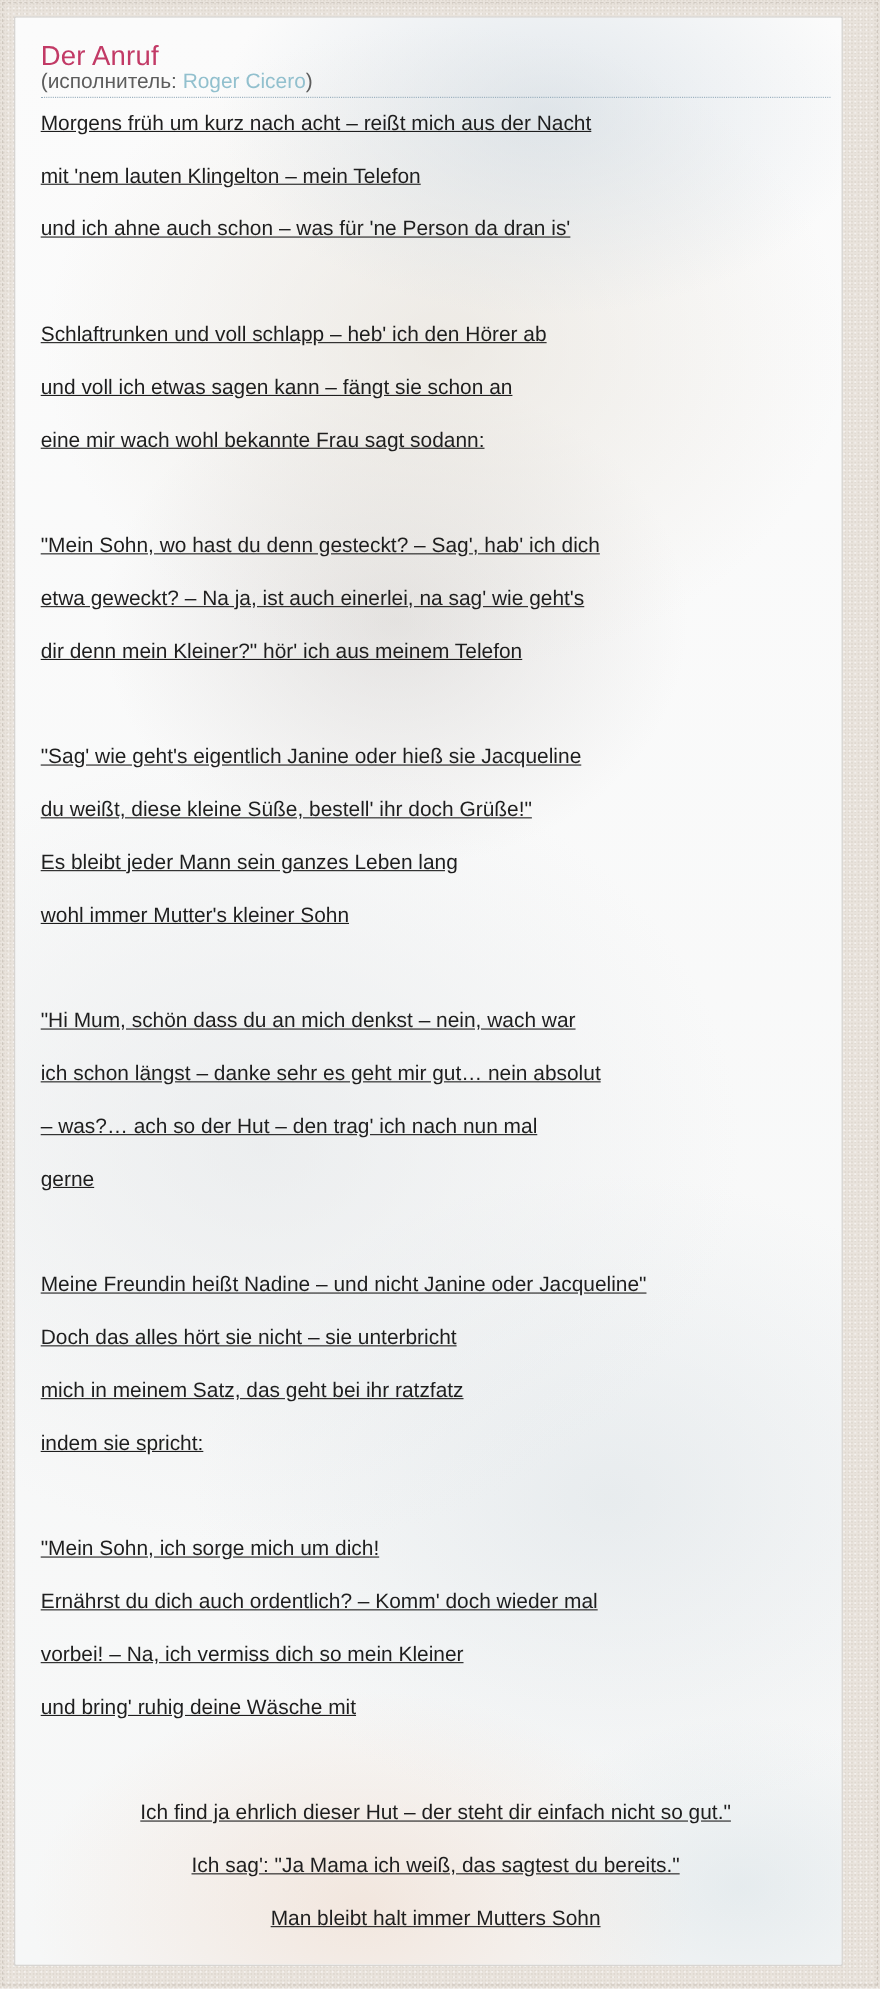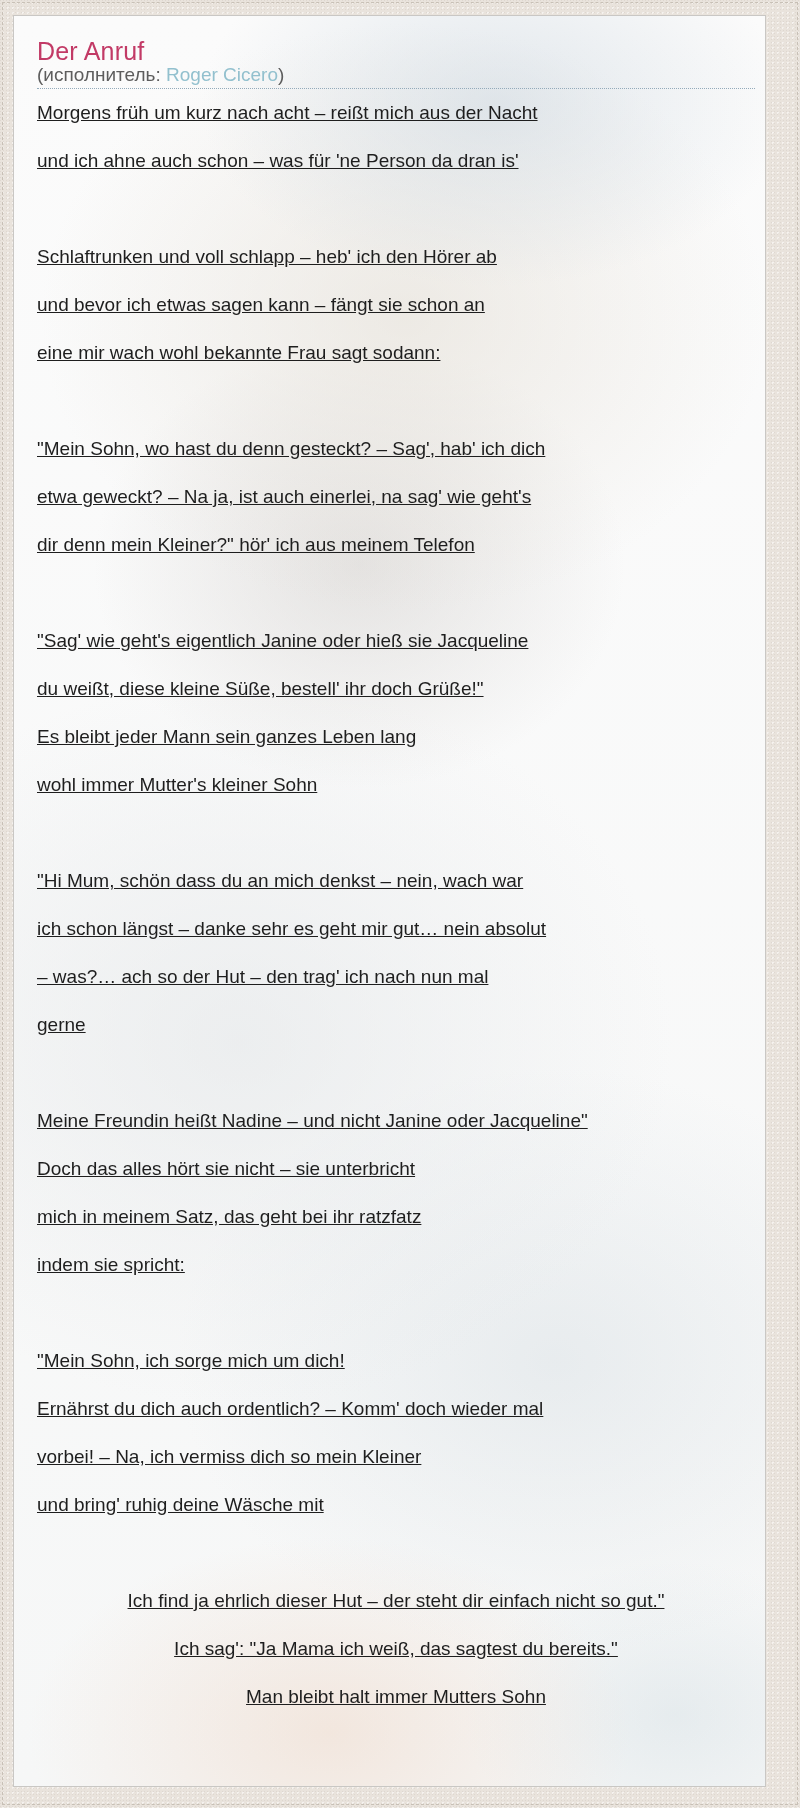--- a/index.html
+++ b/index.html
@@ -109,25 +109,26 @@
 
     <div class="artist-line">
       <span>(исполнитель: </span><a>Roger Cicero</a><span>)</span>
     </div>
 
     <div class="sep"></div>
 
     <div class="lyrics" id="lyrics">
         <div class="stanza">
           <div class="line">Morgens früh um kurz nach acht – reißt mich aus der Nacht</div>
+          <div class="line">mit 'nem lauten Klingelton – mein Telefon</div>
           <div class="line">und ich ahne auch schon – was für 'ne Person da dran is'</div>
         </div>
         <div class="stanza">
           <div class="line">Schlaftrunken und voll schlapp – heb' ich den Hörer ab</div>
-          <div class="line">und bevor ich etwas sagen kann – fängt sie schon an</div>
+          <div class="line">und voll ich etwas sagen kann – fängt sie schon an</div>
           <div class="line">eine mir wach wohl bekannte Frau sagt sodann:</div>
         </div>
         <div class="stanza">
           <div class="line">"Mein Sohn, wo hast du denn gesteckt? – Sag', hab' ich dich</div>
           <div class="line">etwa geweckt? – Na ja, ist auch einerlei, na sag' wie geht's</div>
           <div class="line">dir denn mein Kleiner?" hör' ich aus meinem Telefon</div>
         </div>
         <div class="stanza">
           <div class="line">"Sag' wie geht's eigentlich Janine oder hieß sie Jacqueline</div>
           <div class="line">du weißt, diese kleine Süße, bestell' ihr doch Grüße!"</div>

